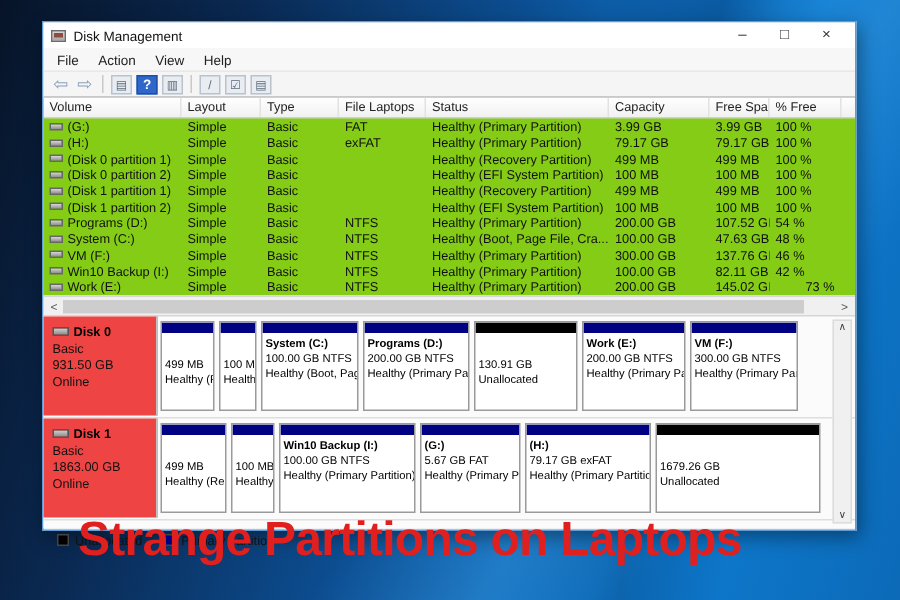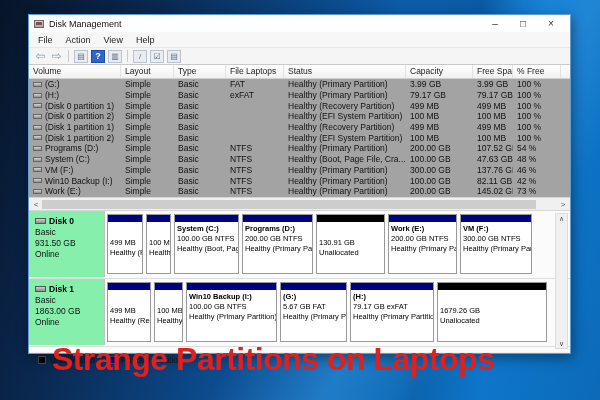--- a/index.html
+++ b/index.html
@@ -26,35 +26,35 @@
   .menubar { height:16px; background:#f7f7f7; display:flex; align-items:center; gap:13px; padding:0 9px; border-bottom:1px solid #e8e8e8; flex:none; }
   .menu-item { font-size:9px; color:#222; }
 
   .toolbar { height:17px; background:#f5f5f5; display:flex; align-items:center; gap:3px; padding:0 5px; border-bottom:1px solid #c9c9c9; flex:none; }
   .tb { width:14px; height:13px; display:flex; align-items:center; justify-content:center; font-size:9px; }
   .tb.arrow { color:#8ba1b9; font-size:12px; width:13px; }
   .tb.box  { background:#e9edf2; border:1px solid #b9c3cf; color:#5a6b7d; font-size:8px; }
   .tb.help { background:#2e66c9; border:1px solid #1d4ea8; color:#fff; font-weight:bold; font-size:9px; }
   .tb-sep { width:1px; height:12px; background:#c9c9c9; margin:0 2px; }
 
-  .list { background:#a3a3a3; height:132px; overflow:hidden; flex:none; }
+  .list { background:#84cc16; height:132px; overflow:hidden; flex:none; }
   .list-header { display:flex; height:14px; background:linear-gradient(#ffffff,#f1f1f1); border-bottom:1px solid #d0d0d0; }
   .hcell { flex:none; border-right:1px solid #e2e2e2; padding:1px 4px; font-size:8.5px; color:#222; white-space:nowrap; overflow:hidden; }
   .vrow { display:flex; height:10.7px; align-items:center; }
   .vcell { flex:none; padding:0 4px; font-size:8.5px; white-space:nowrap; overflow:hidden; color:#111; display:flex; align-items:center; }
   .vol-ico { display:inline-block; width:9px; height:5px; background:linear-gradient(#d6d6d6,#8f8f8f); border:1px solid #666; margin-right:3px; flex:none; }
 
   .hscroll { height:13px; background:#f0f0f0; border-top:1px solid #d6d6d6; display:flex; align-items:center; padding:0 2px; flex:none; }
   .hs-arrow { width:10px; text-align:center; font-size:8px; color:#555; }
   .hs-thumb { height:9px; background:#cdcdcd; flex:0 0 92%; margin:0 1px; }
   .hs-track { flex:1; }
 
   .diskpane { position:relative; background:#fbfbfb; border-top:1px solid #d6d6d6; height:142px; flex:none; }
   .disk-row { position:relative; height:68px; border-bottom:1px solid #dedede; }
-  .disk-info { position:absolute; left:0; top:0; bottom:1px; width:76px; background:#86efac; border-right:1px solid #c2c2c2; padding:5px 3px 0 6px; }
+  .disk-info { position:absolute; left:0; top:0; bottom:1px; width:76px; background:#ef4444; border-right:1px solid #c2c2c2; padding:5px 3px 0 6px; }
   .disk-name { font-weight:bold; font-size:8.5px; display:flex; align-items:center; gap:3px; margin-bottom:1px; }
   .disk-ico { width:11px; height:6px; background:linear-gradient(#cfcfcf,#8d8d8d); border:1px solid #555; flex:none; }
   .disk-line { font-size:8.5px; line-height:1.3; color:#111; }
   .parts { position:absolute; left:78px; top:3px; bottom:4px; right:17px; display:flex; gap:3px; }
   .part { flex:none; border:1px solid #9a9a9a; background:#fff; display:flex; flex-direction:column; overflow:hidden; }
   .pbar { height:7px; flex:none; }
   .pbody { flex:1; padding:2px 2px; font-size:7.5px; line-height:1.3; white-space:nowrap; overflow:hidden; }
   .part.center .pbody { display:flex; flex-direction:column; justify-content:center; }
   .pname { font-weight:bold; }
 
@@ -251,21 +251,21 @@
             <div class="vcell" style="width: 92px;">
               <span class="vol-ico"></span>
               <span>Work (E:)</span>
             </div>
             <div class="vcell" style="width: 53px;">Simple</div>
             <div class="vcell" style="width: 52px;">Basic</div>
             <div class="vcell" style="width: 58px;">NTFS</div>
             <div class="vcell" style="width: 122px;">Healthy (Primary Partition)</div>
             <div class="vcell" style="width: 67px;">200.00 GB</div>
             <div class="vcell" style="width: 40px;">145.02 GB</div>
-            <div class="vcell" style="width: 48px;">73 %</div>
+            <div class="vcell" style="width: 48px; margin-left: 20px;">73 %</div>
           </div>
         </div>
     </div>
 
     <div class="hscroll">
       <span class="hs-arrow" id="hsL">&lt;</span>
       <span class="hs-thumb"></span>
       <span class="hs-track"></span>
       <span class="hs-arrow" id="hsR">&gt;</span>
     </div>

